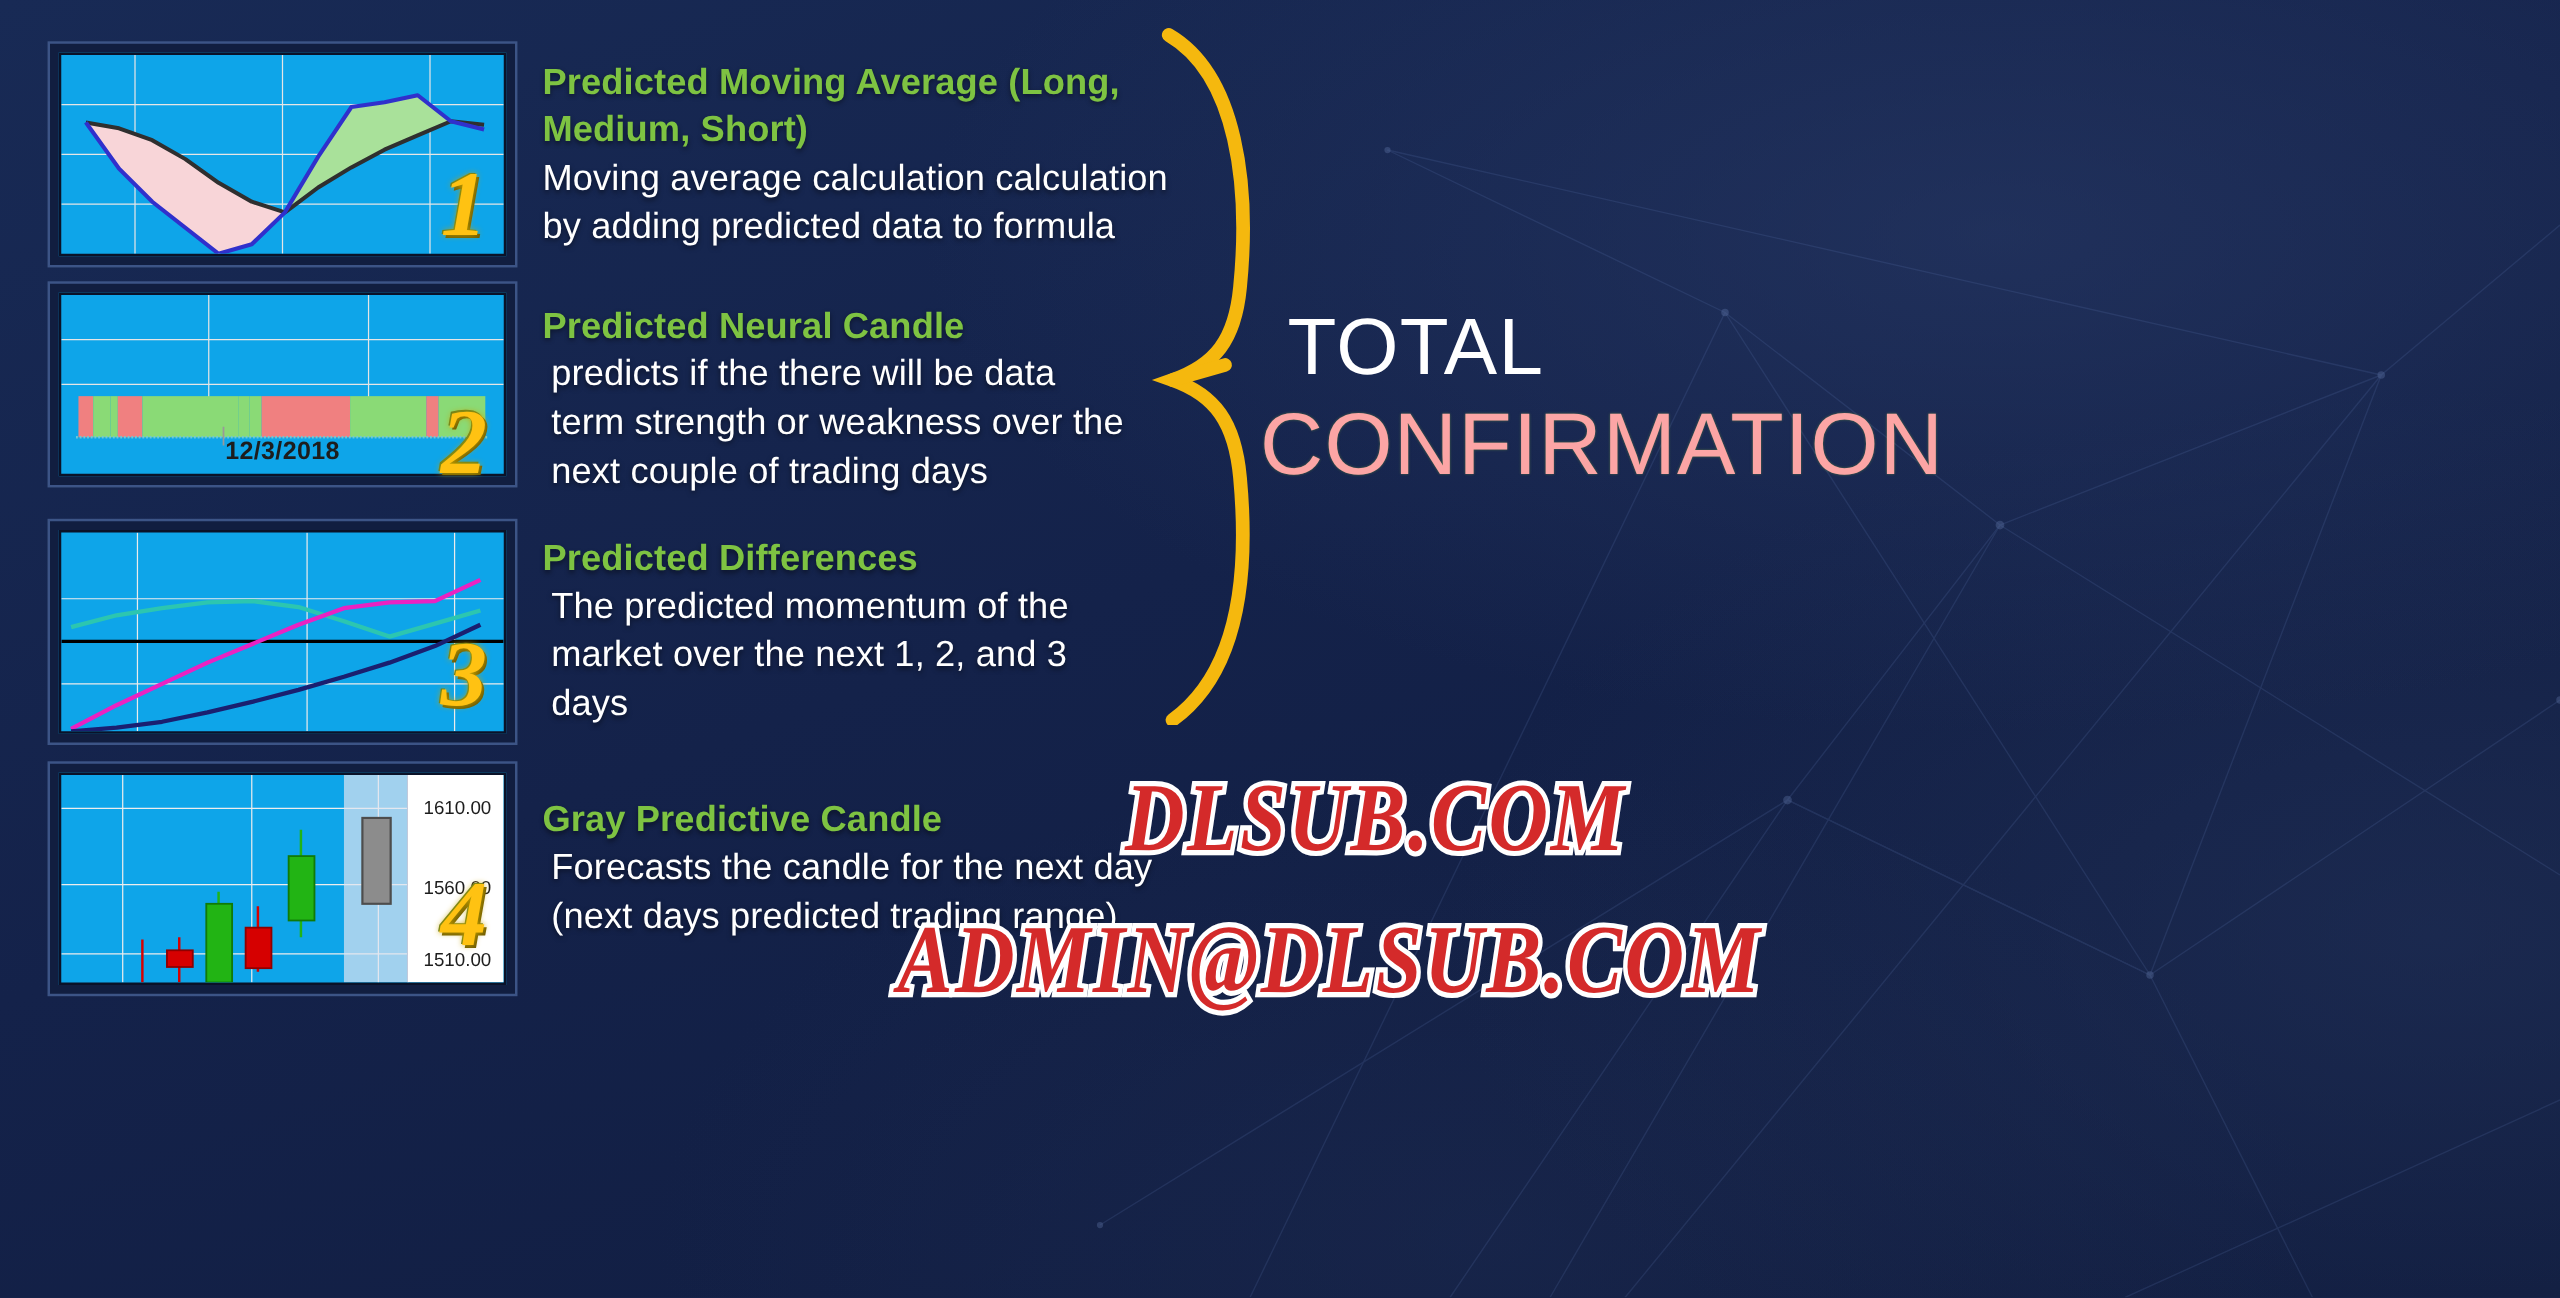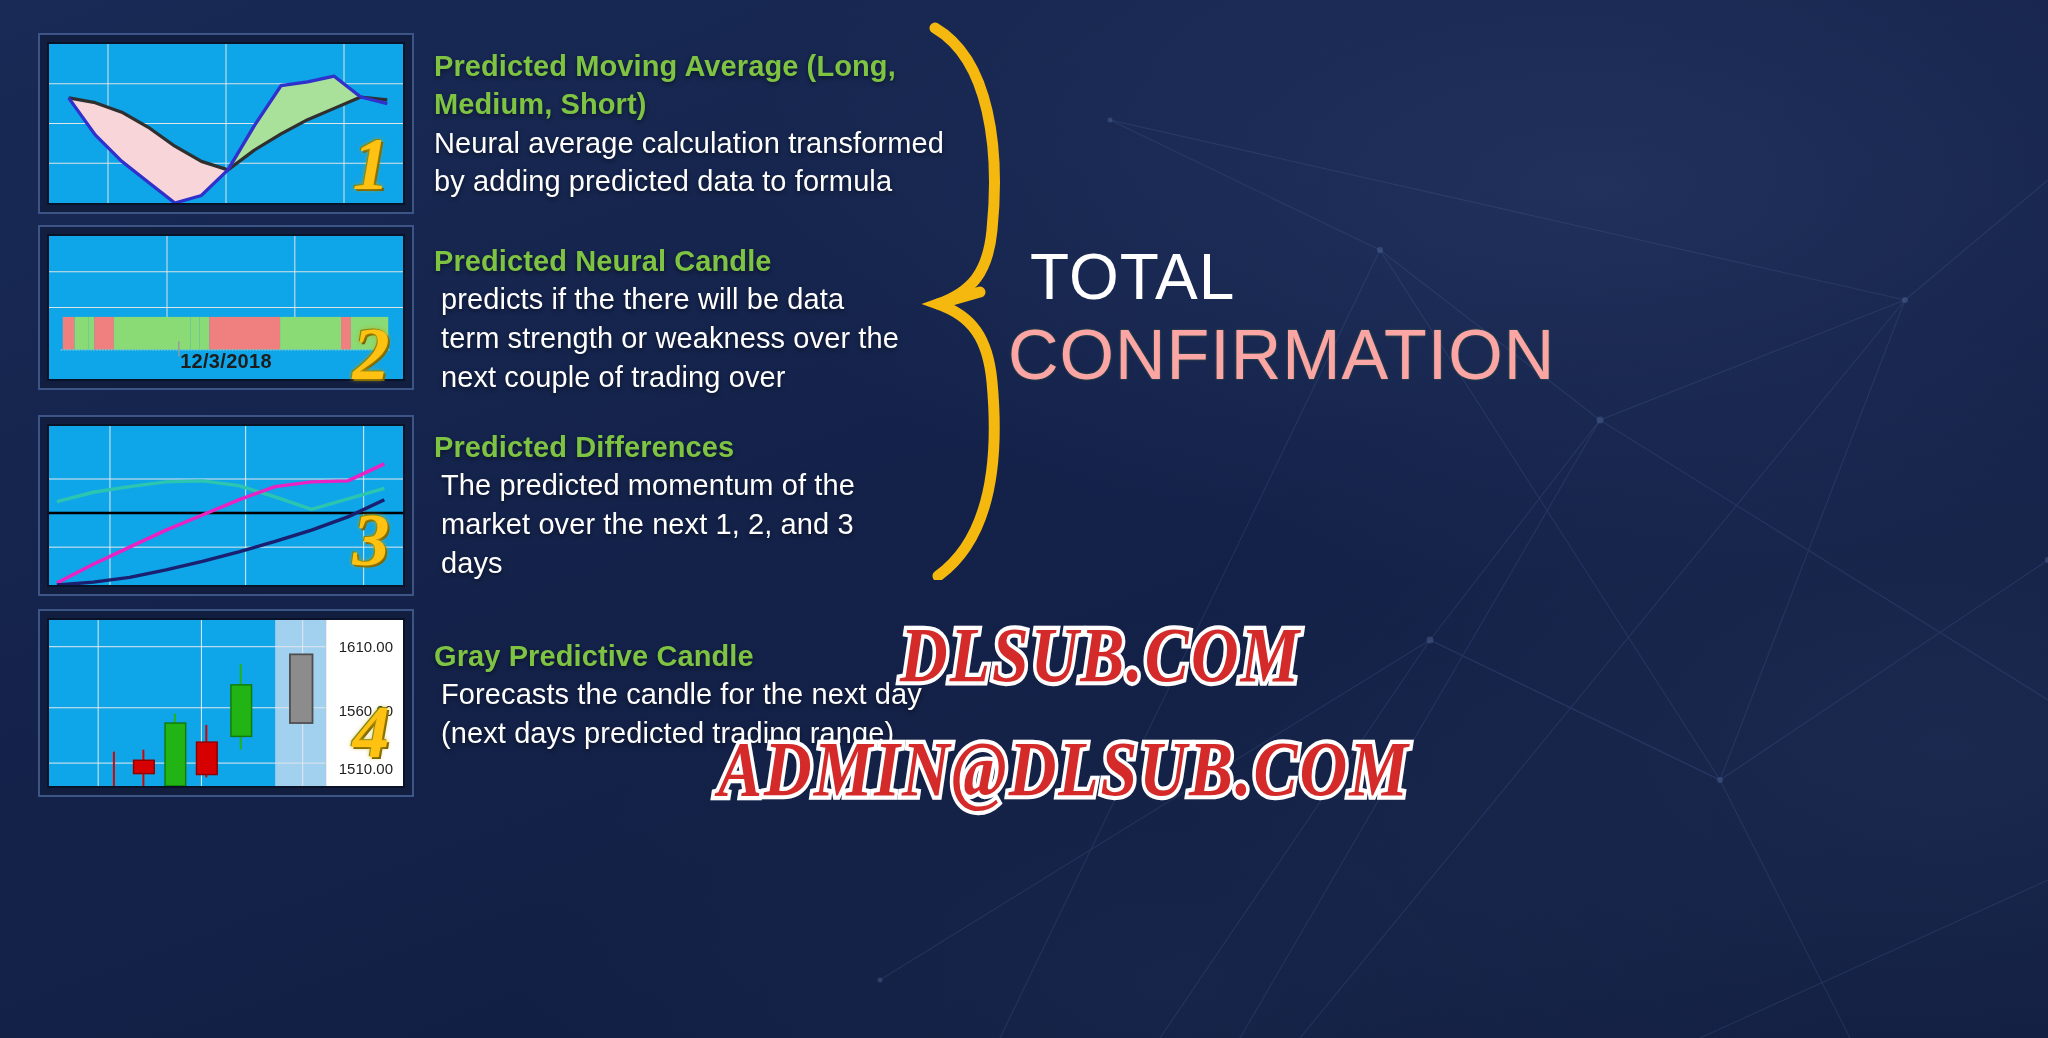--- a/index.html
+++ b/index.html
@@ -283,31 +283,31 @@
       <div style="position:absolute;top:82px;right:4px;">1560.00</div>
       <div style="position:absolute;top:140px;right:4px;">1510.00</div>
     </div>
   </div>
 </div>
 <div class="numeral n4">4</div>
 
 <div class="block b1">
   <div class="heading">Predicted Moving Average (Long, Medium, Short)</div>
   <div class="body-text">
-    <span>Neural average calculation transformed</span><br>
+    <span>Moving average calculation calculation</span><br>
     <span>by adding predicted data to formula</span>
   </div>
 </div>
 
 <div class="block b2">
   <div class="heading">Predicted Neural Candle</div>
   <div class="body-text">
     <span class="ind">predicts if the there will be data</span>
     <span class="ind">term strength or weakness over the</span>
-    <span class="ind">next couple of trading over</span>
+    <span class="ind">next couple of trading days</span>
   </div>
 </div>
 
 <div class="block b3">
   <div class="heading">Predicted Differences</div>
   <div class="body-text">
     <span class="ind">The predicted momentum of the</span>
     <span class="ind">market over the next 1, 2, and 3</span>
     <span class="ind">days</span>
   </div>

